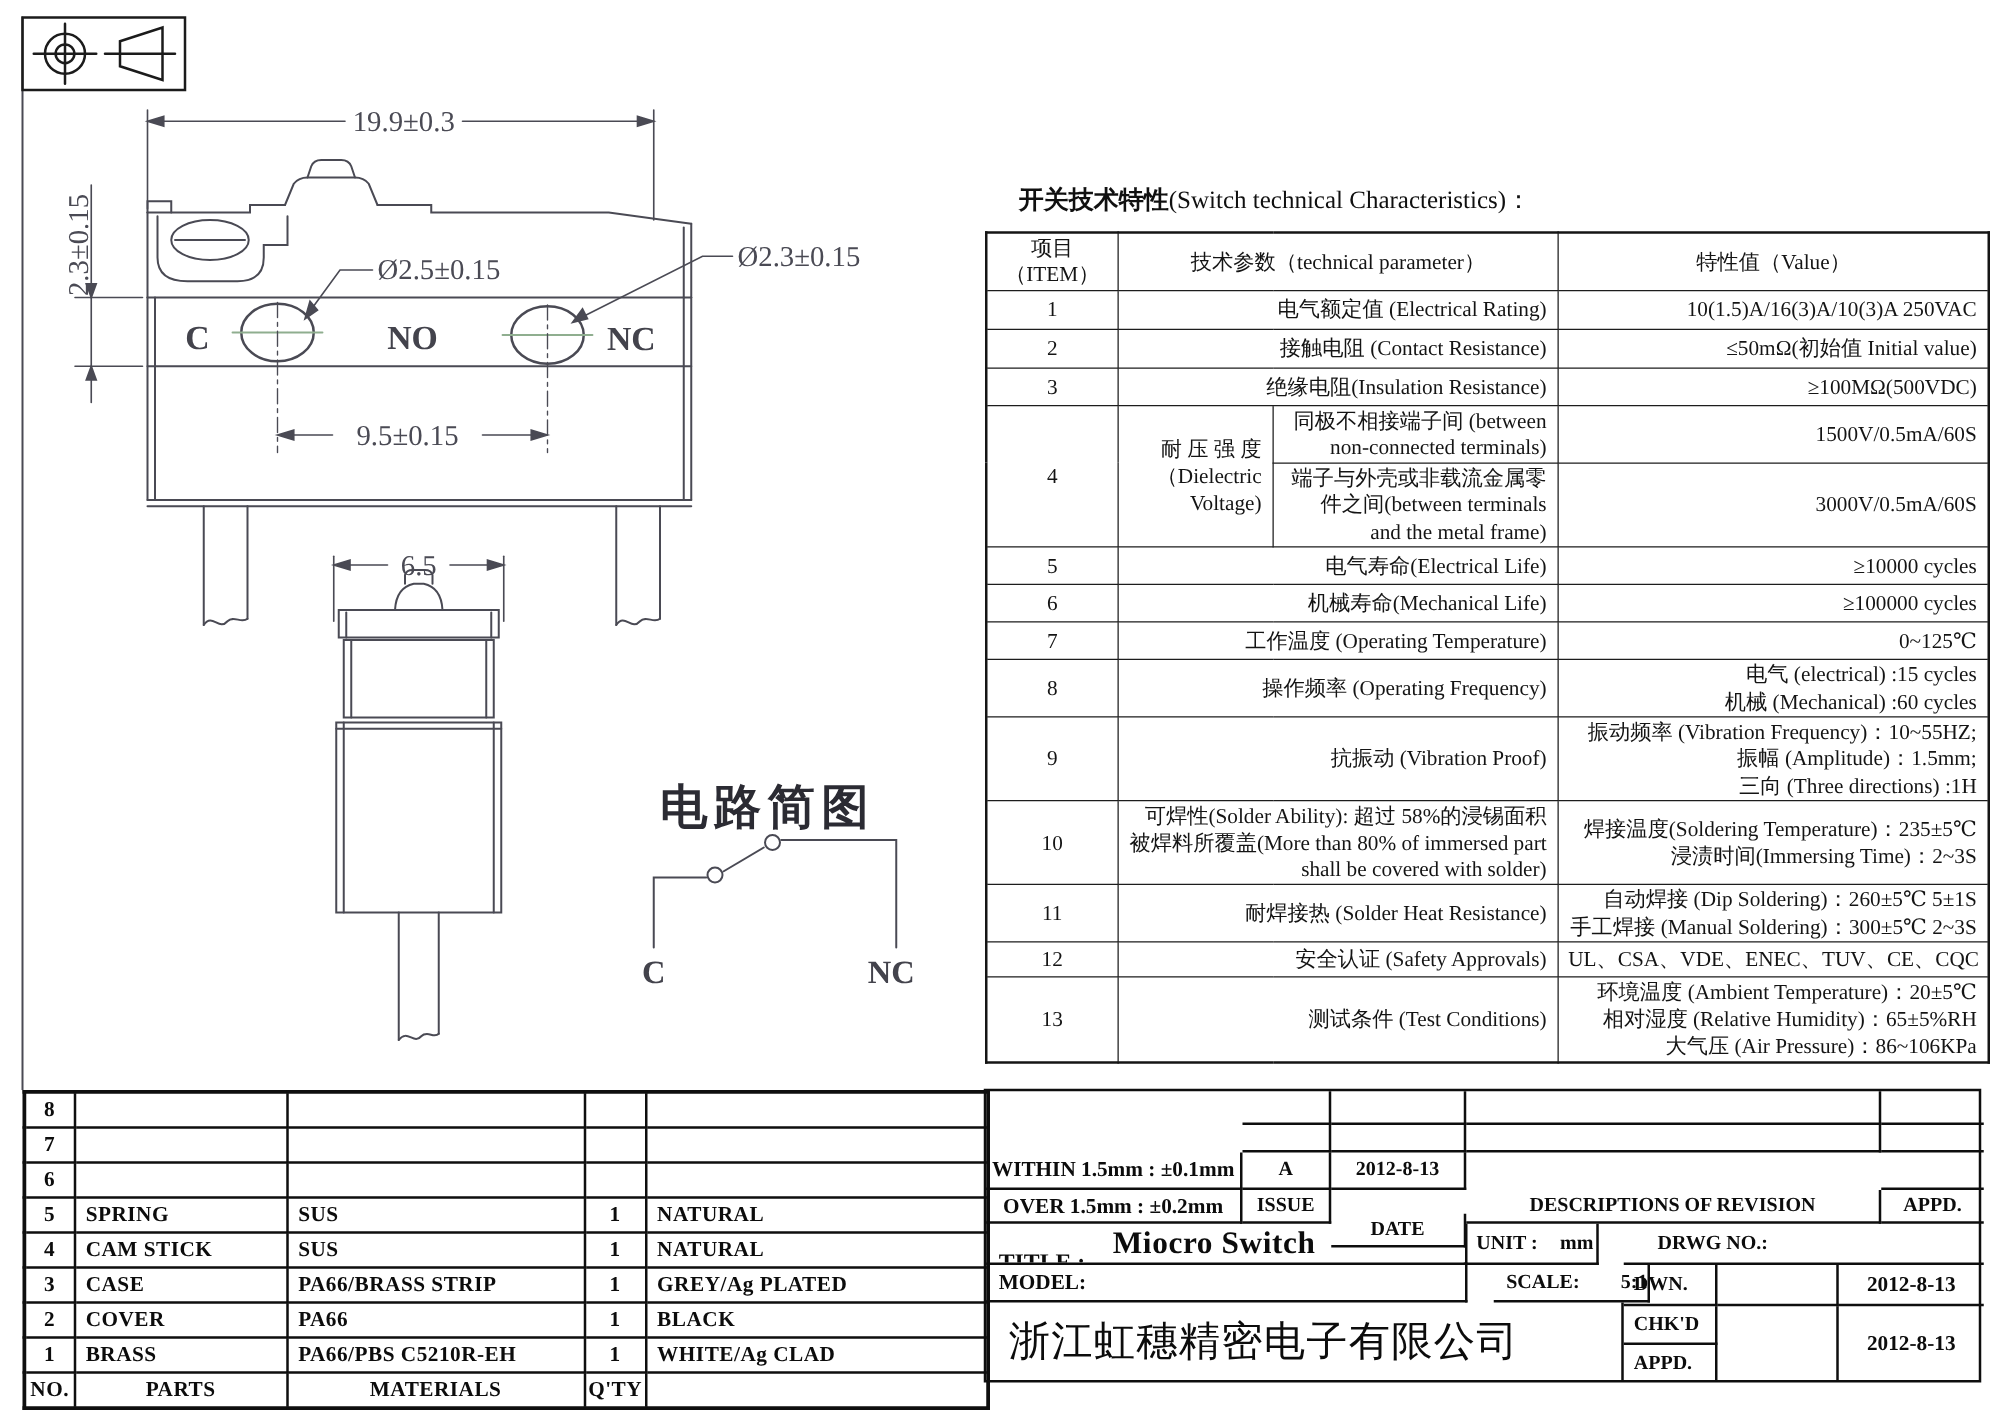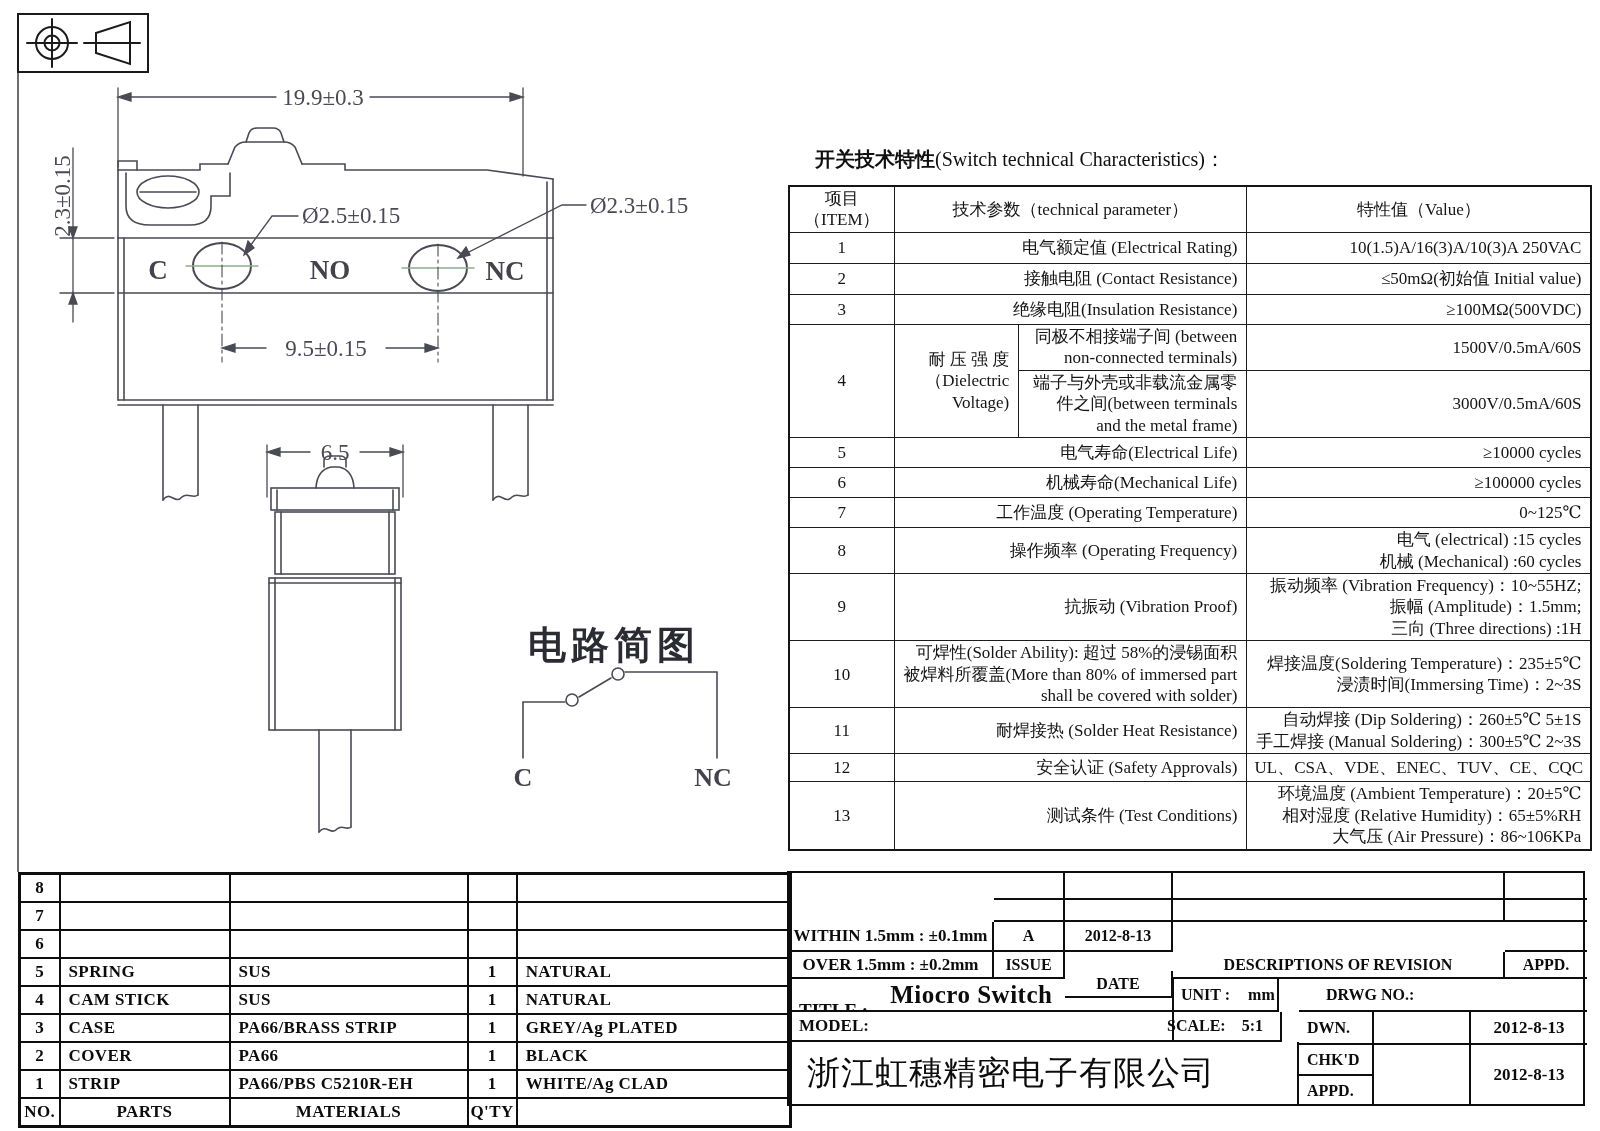--- a/index.html
+++ b/index.html
@@ -334,21 +334,21 @@
       </tr>
   <tr>
         <td class="c">2</td>
         <td>COVER</td>
         <td>PA66</td>
         <td class="c">1</td>
         <td>BLACK</td>
       </tr>
   <tr>
         <td class="c">1</td>
-        <td>STRIP</td>
+        <td>BRASS</td>
         <td>PA66/PBS C5210R-EH</td>
         <td class="c">1</td>
         <td>WHITE/Ag CLAD</td>
       </tr>
   <tr>
         <td class="c">NO.</td>
         <td class="c">PARTS</td>
         <td class="c">MATERIALS</td>
         <td class="c">Q'TY</td>
         <td></td>
@@ -384,21 +384,21 @@
     <span style="font-size:19px;margin-top:32px;">TITLE :</span>
     <span class="big-title" style="margin-left:22px;font-family:Liberation Serif, serif;">Miocro Switch</span>
   </div>
   <div class="cell" style="left:382px;top:106px;width:108px;height:33px;border-right-width:2px;border-bottom-width:2px;padding-left:10px;">
     <span>UNIT :</span>
     <span style="margin-left:18px;">mm</span>
   </div>
   <div class="cell" style="left:510px;top:106px;width:288px;height:33px;border-bottom-width:2px;padding-left:27px;">DRWG NO.:</div>
 
   <div class="cell" style="left:0;top:139px;width:385px;height:30px;border-right-width:2px;border-bottom-width:2px;padding-left:10px;font-size:17px;">MODEL:</div>
-  <div class="cell" style="left:368px;top:139px;width:125px;height:30px;border-right-width:2px;border-bottom-width:2px;padding-left:10px;">
+  <div class="cell" style="left:406px;top:139px;width:125px;height:30px;border-right-width:2px;border-bottom-width:2px;padding-left:10px;justify-content:space-between;">
     <span>SCALE:</span>
     <span style="margin-left:16px;">5:1</span>
   </div>
   <div class="cell company" style="left:0;top:169px;width:510px;height:63px;border-right-width:2px;padding-left:18px;">浙江虹穗精密电子有限公司</div>
 
   <div class="cell" style="left:510px;top:139px;width:75px;height:33px;border-right-width:2px;border-bottom-width:2px;padding-left:8px;">DWN.</div>
   <div class="cell" style="left:585px;top:139px;width:97px;height:33px;border-right-width:2px;border-bottom-width:2px;"></div>
   <div class="cell c" style="left:682px;top:139px;width:116px;height:33px;border-bottom-width:2px;font-size:17px;">2012-8-13</div>
 
   <div class="cell" style="left:510px;top:172px;width:75px;height:31px;border-right-width:2px;border-bottom-width:2px;padding-left:8px;">CHK'D</div>

